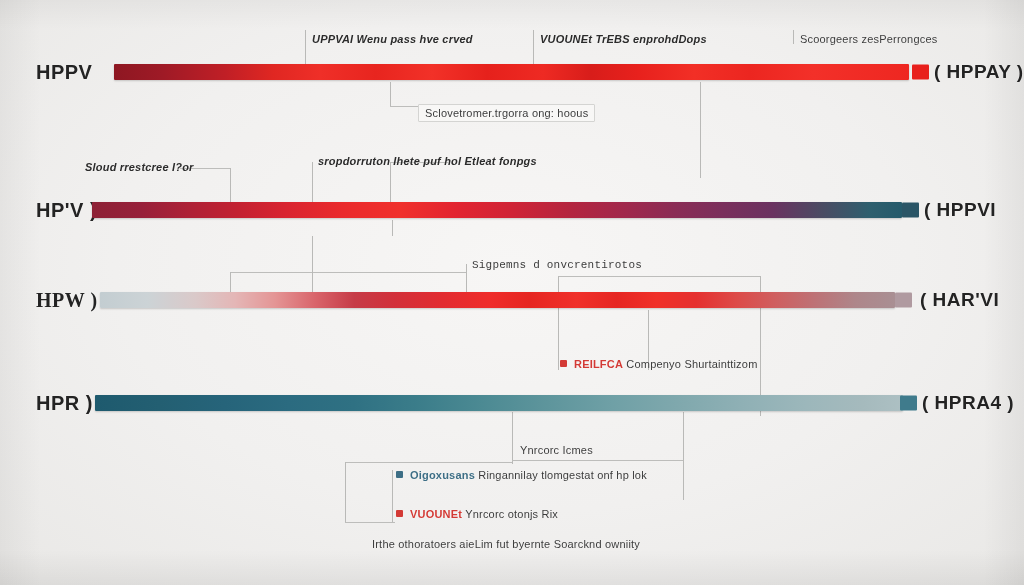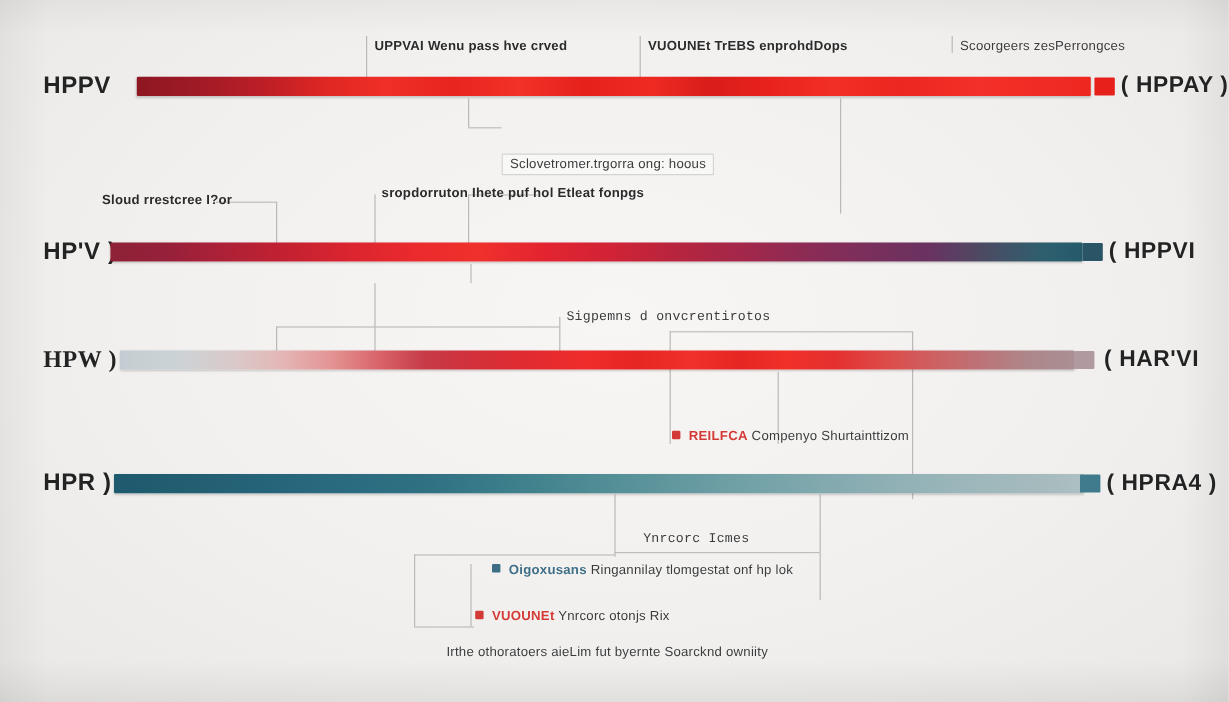--- a/index.html
+++ b/index.html
@@ -57,21 +57,21 @@
     letter-spacing:.2px;
     text-shadow:0 0 1px rgba(255,255,255,.8);
     filter:blur(.22px);
   }
   .anno.boxed{
     background:rgba(248,248,247,.85);
     border:1px solid #d4d4d2;
     padding:2px 6px;
     border-radius:1px;
   }
-  .anno.bold{font-weight:700;color:#2b2b2b;}
+  .anno.bold{font-weight:700;color:#2b2b2b;font-style:italic;}
   .anno.red{color:#c8322f;}
   .bullet{
     display:inline-block;width:7px;height:7px;margin-right:7px;
     vertical-align:1px;border-radius:1px;
   }
   .bullet.red{background:#d33a35;}
   .bullet.blue{background:#3d6e85;}
   .legend-key{font-weight:700;}
 </style>
 </head>
@@ -144,30 +144,30 @@
 <div class="track-row" style="top:392px;">
   <div class="track-label left" style="left:36px;">HPR )</div>
   <div class="bar" style="left:95px;width:808px;background:linear-gradient(90deg,#1e5a6e 0%,#235f72 8%,#26647a 16%,#2b6b80 24%,#2f7183 32%,#3b7d8a 40%,#4c8a93 48%,#5e959c 56%,#6fa0a6 64%,#7fa8ad 72%,#8fb0b5 80%,#9cb7bb 88%,#a5babd 95%,#adc0c3 100%);"></div>
   <div class="swatch" style="left:900px;background:#3f7b8c;"></div>
   <div class="track-label right" style="left:922px;">( HPRA4 )</div>
 </div>
 
 <div class="anno bold" style="left:312px;top:33px;">UPPVAI Wenu pass hve crved</div>
 <div class="anno bold" style="left:540px;top:33px;">VUOUNEt TrEBS enprohdDops</div>
 <div class="anno" style="left:800px;top:33px;">Scoorgeers zesPerrongces</div>
-<div class="anno boxed" style="left:418px;top:104px;margin-top:24px;">Sclovetromer.trgorra ong: hoous</div>
+<div class="anno boxed" style="left:418px;top:104px;">Sclovetromer.trgorra ong: hoous</div>
 <div class="anno bold" style="left:85px;top:161px;">Sloud rrestcree I?or</div>
 <div class="anno bold" style="left:318px;top:155px;">sropdorruton Ihete puf hol Etleat fonpgs</div>
 <div class="anno" style="left:472px;top:259px;font-family:Liberation Mono, monospace;">Sigpemns d onvcrentirotos</div>
-<div class="anno" style="left:536px;top:444px;font-family:Liberation Mono, monospace;">Ynrcorc Icmes</div>
+<div class="anno" style="left:520px;top:444px;">Ynrcorc Icmes</div>
 <div class="anno" style="left:372px;top:538px;">Irthe othoratoers aieLim fut byernte Soarcknd owniity</div>
 
 <div class="anno" style="left:560px;top:358px;">
   <span class="bullet red"></span><span class="legend-key red anno red" style="position:static;color:#d33a35;">REILFCA</span> <span>Compenyo Shurtainttizom</span>
 </div>
 
-<div class="anno" style="left:396px;top:469px;margin-left:14px;">
+<div class="anno" style="left:396px;top:469px;">
   <span class="bullet blue"></span><span class="legend-key" style="color:#3d6e85;">Oigoxusans</span> <span>Ringannilay tlomgestat onf hp lok</span>
 </div>
 
 <div class="anno" style="left:396px;top:508px;">
   <span class="bullet red"></span><span class="legend-key" style="color:#d33a35;">VUOUNEt</span> <span>Ynrcorc otonjs Rix</span>
 </div>
 
 </body></html>

